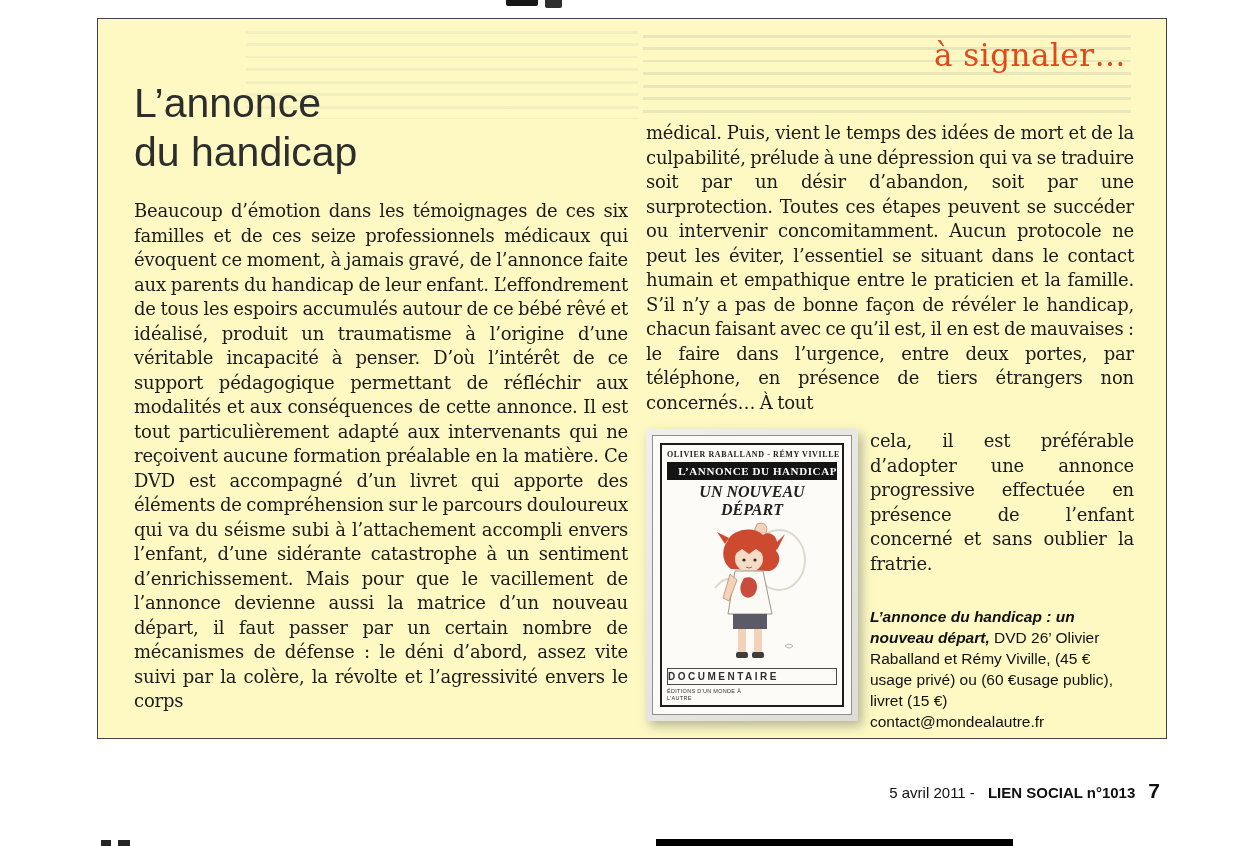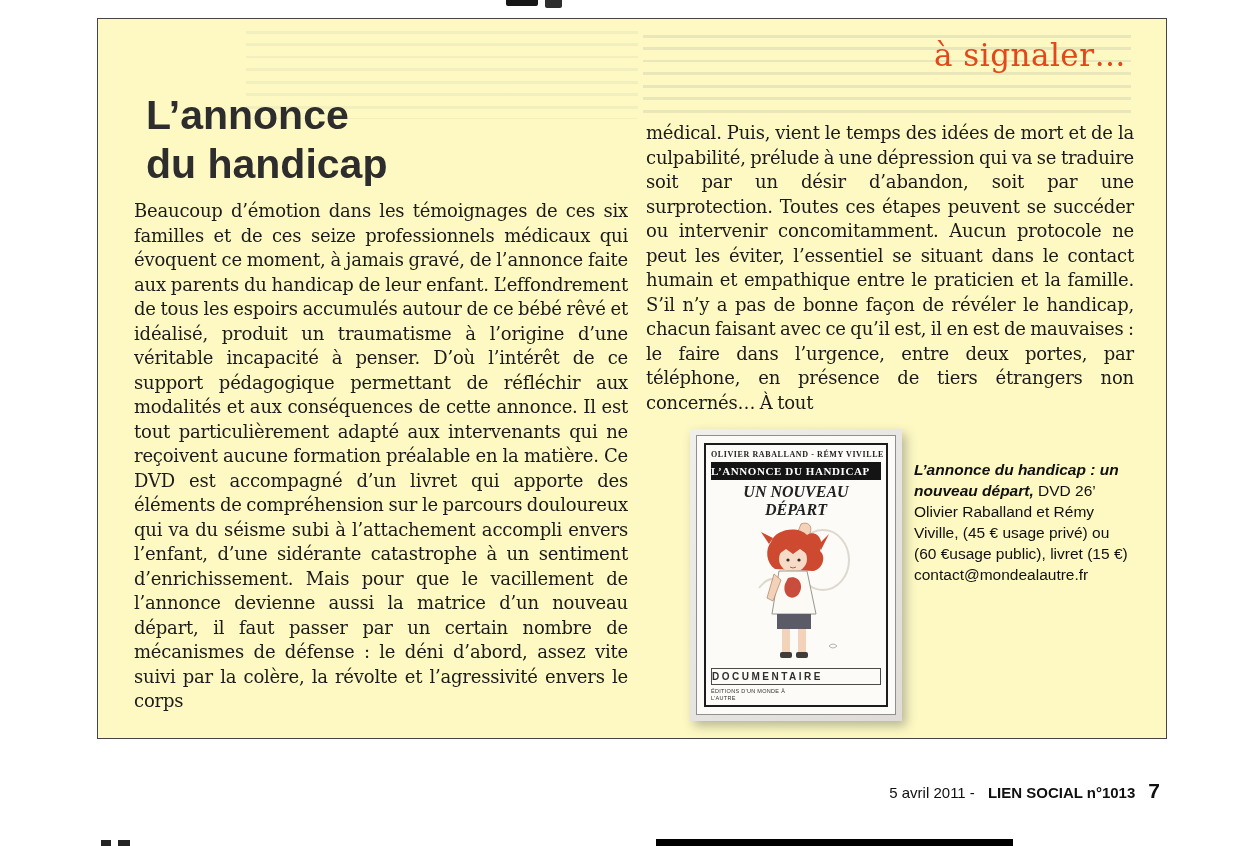--- a/index.html
+++ b/index.html
@@ -45,38 +45,37 @@
   .col-left{position:absolute;left:36px;top:180px;width:494px;}
   .col-right{position:absolute;left:548px;top:102px;width:488px;}
 
   .media-row{display:flex;margin-top:14px;}
 
   
   .dvd-photo{
     flex:0 0 auto;width:212px;height:292px;box-sizing:border-box;padding:6px;
     background:linear-gradient(135deg,#f0efec,#dfdcd7);
     box-shadow:4px 5px 10px rgba(50,60,70,.35);
-    margin-left:44px;
   }
   .dvd-cover{
     width:100%;height:100%;box-sizing:border-box;background:#fcfbf7;
     border:1px solid #8f8f8f;padding:7px;
   }
   .dvd-frame{
     border:2px solid #1c1c1c;height:100%;box-sizing:border-box;
     display:flex;flex-direction:column;padding:5px 5px 4px;
   }
   .dvd-authors{
     font-family:"Liberation Serif",serif;font-size:8px;font-weight:bold;
     letter-spacing:.6px;text-align:center;text-transform:uppercase;color:#222;
     padding-bottom:3px;white-space:nowrap;
   }
   .dvd-titleband{
     background:#141414;color:#fff;font-family:"Liberation Serif",serif;
-    font-weight:bold;font-size:11px;letter-spacing:.6px;text-align:left;
+    font-weight:bold;font-size:11px;letter-spacing:.6px;text-align:right;
     padding:3px 0;text-transform:uppercase;white-space:nowrap;
   }
   .dvd-subtitle{
     font-family:"Liberation Serif",serif;font-style:italic;font-weight:bold;
     font-size:16px;text-align:center;margin-top:3px;color:#222;text-transform:uppercase;
   }
   .dvd-art{flex:1;position:relative;overflow:hidden;}
   .dvd-art svg{position:absolute;left:50%;top:50%;transform:translate(-50%,-50%);}
   .dvd-genre{
     border:1px solid #4a4a4a;text-align:left;font-family:"Liberation Sans",sans-serif;
@@ -113,21 +112,21 @@
 <div class="scan-mark mark-bottom-bar"></div>
 <div class="scan-mark mark-bl-a"></div>
 <div class="scan-mark mark-bl-b"></div>
 
 <div class="panel">
   <div class="ghost ghost-a"></div>
   <div class="ghost ghost-b"></div>
 
   <div class="accent-label">à signaler…</div>
 
-  <h1 class="article-title" style="margin:12px;font-weight:bold;">
+  <h1 class="article-title" style="margin:0;">
     <span>L’annonce</span><br>
     <span>du handicap</span>
   </h1>
 
   <div class="col-left body-text">Beaucoup d’émotion dans les témoignages de ces six familles et de ces seize professionnels médicaux qui évoquent ce moment, à jamais gravé, de l’annonce faite aux parents du handicap de leur enfant. L’effondrement de tous les espoirs accumulés autour de ce bébé rêvé et idéalisé, produit un traumatisme à l’origine d’une véritable incapacité à penser. D’où l’intérêt de ce support pédagogique permettant de réfléchir aux modalités et aux conséquences de cette annonce. Il est tout particulièrement adapté aux intervenants qui ne reçoivent aucune formation préalable en la matière. Ce DVD est accompagné d’un livret qui apporte des éléments de compréhension sur le parcours douloureux qui va du séisme subi à l’attachement accompli envers l’enfant, d’une sidérante catastrophe à un sentiment d’enrichissement. Mais pour que le vacillement de l’annonce devienne aussi la matrice d’un nouveau départ, il faut passer par un certain nombre de mécanismes de défense : le déni d’abord, assez vite suivi par la colère, la révolte et l’agressivité envers le corps</div>
 
   <div class="col-right">
     <div class="body-text">médical. Puis, vient le temps des idées de mort et de la culpabilité, prélude à une dépression qui va se traduire soit par un désir d’abandon, soit par une surprotection. Toutes ces étapes peuvent se succéder ou intervenir concomitamment. Aucun protocole ne peut les éviter, l’essentiel se situant dans le contact humain et empathique entre le praticien et la famille. S’il n’y a pas de bonne façon de révéler le handicap, chacun faisant avec ce qu’il est, il en est de mauvaises : le faire dans l’urgence, entre deux portes, par téléphone, en présence de tiers étrangers non concernés… À tout</div>
 
     <div class="media-row">
@@ -172,20 +171,21 @@
                 <path d="M88,128 q4,-4 8,0 q-4,4 -8,0" fill="none" stroke="#b9b3a6" stroke-width="1"></path>
               </svg>
             </div>
             <div class="dvd-genre">Documentaire</div>
             <div class="dvd-publisher">Éditions d’un monde à l’autre</div>
           </div>
         </div>
       </div>
 
       <div class="wrap-col">
+        <div class="wrap-text">cela, il est préférable d’adopter une annonce progressive effectuée en présence de l’enfant concerné et sans oublier la fratrie.</div>
         <div class="caption">
           <span class="lead">L’annonce du handicap : un nouveau départ,</span>
           <span>DVD 26’ Olivier Raballand et Rémy Viville, (45 € usage privé) ou (60 €usage public), livret (15 €)</span>
           <div>contact@mondealautre.fr</div>
         </div>
       </div>
     </div>
   </div>
 </div>
 

